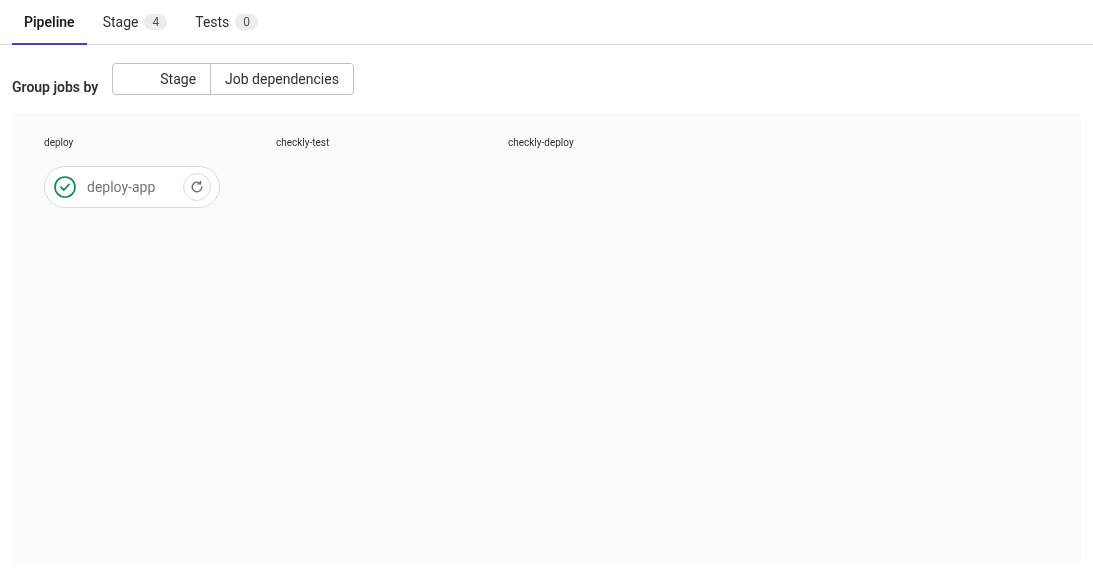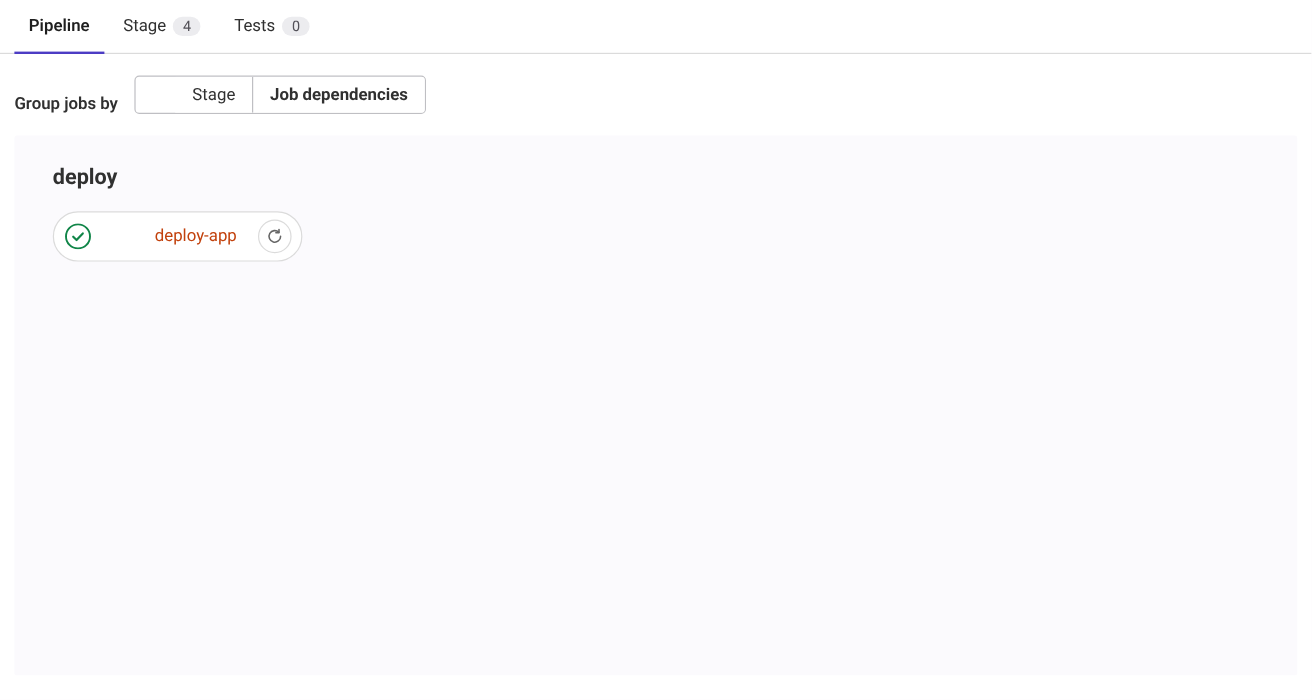--- a/index.html
+++ b/index.html
@@ -72,42 +72,41 @@
       padding: 7px 14px;
       background: #fff;
       border: none;
       cursor: pointer;
       font-size: 14px;
       color: #303030;
       font-family: inherit;
     }
     .toggle-btn + .toggle-btn {
       border-left: 1px solid #bfbfc3;
-      font-weight: bold;
     }
     .pipeline-canvas {
       background: #fbfafd;
       margin: 0 12px;
       padding: 24px 32px;
       min-height: 450px;
       border-radius: 2px;
     }
     .stages {
       display: flex;
       gap: 56px;
     }
     .stage {
       display: flex;
       flex-direction: column;
       gap: 18px;
       min-width: 176px;
     }
     .stage-name {
-      font-weight: 700;
-      font-size: 18px;
+      font-weight: 400;
+      font-size: 10px;
       color: #303030;
     }
     .job-pill {
       display: flex;
       align-items: center;
       background: #fff;
       border: 1px solid #dbdbdb;
       border-radius: 24px;
       padding: 7px 8px 7px 8px;
       gap: 10px;
@@ -118,24 +117,23 @@
       width: 24px;
       height: 24px;
       flex-shrink: 0;
       display: flex;
       align-items: center;
       justify-content: center;
     }
     .job-name {
       flex: 1;
       font-size: 14px;
-      color: #c2410c;
+      color: #737373;
       white-space: nowrap;
       padding-right: 8px;
-      margin-left: 42px;
     }
     .retry-btn {
       width: 28px;
       height: 28px;
       border-radius: 50%;
       border: 1px solid #dbdbdb;
       background: #fff;
       display: flex;
       align-items: center;
       justify-content: center;
@@ -184,19 +182,21 @@
         <span class="retry-btn">
           <svg width="14" height="14" viewBox="0 0 16 16">
             <path d="M13.5 8 A5.5 5.5 0 1 1 11.9 4.1" fill="none" stroke="#666" stroke-width="1.5" stroke-linecap="round"></path>
             <path d="M12 1.5 L12 4.5 L9 4.5" fill="none" stroke="#666" stroke-width="1.5" stroke-linecap="round" stroke-linejoin="round"></path>
           </svg>
         </span>
       </div>
     </div>
 
     <div class="stage">
+      <div class="stage-name">checkly-test</div>
     </div>
 
     <div class="stage">
+      <div class="stage-name">checkly-deploy</div>
     </div>
 
   </div>
 </div>
 
 </body></html>

